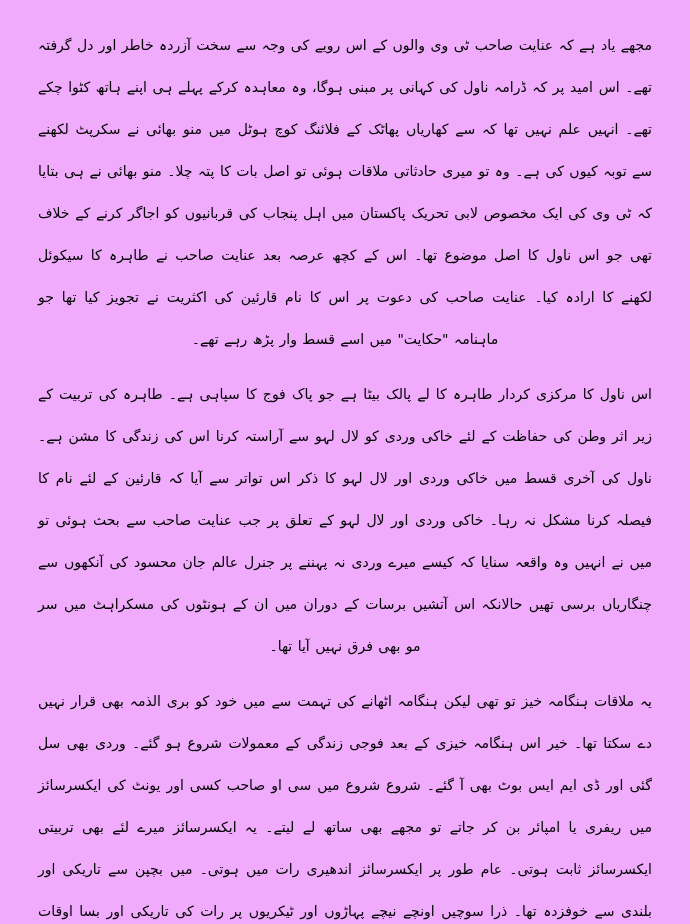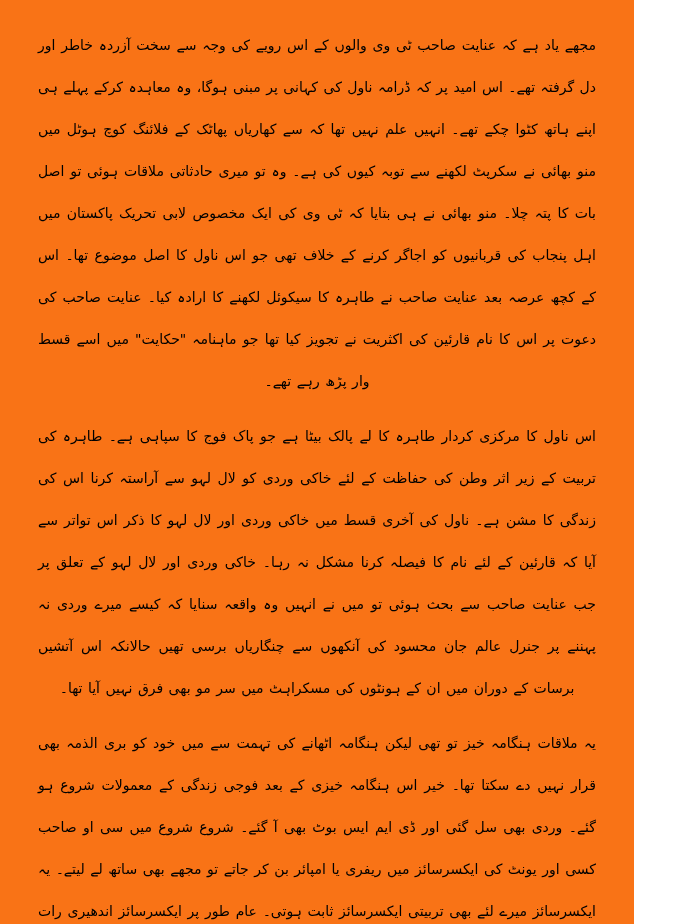--- a/index.html
+++ b/index.html
@@ -7,25 +7,25 @@
     padding: 0;
   }
   body {
     width: 690px;
     height: 924px;
     background: #ffffff;
     overflow: hidden;
   }
   .page {
     box-sizing: border-box;
-    width: 634px;
+    width: 690px;
     height: 924px;
     padding: 24px 38px 20px 38px;
     direction: rtl;
-    background: #f97316;
+    background: #f0abfc;
   }
   .para {
     font-family: "DejaVu Sans", sans-serif;
     font-size: 14px;
     color: #000000;
     line-height: 42px;
     text-align: justify;
     text-align-last: center;
     -moz-text-align-last: center;
     margin: 0 0 13px 0;

